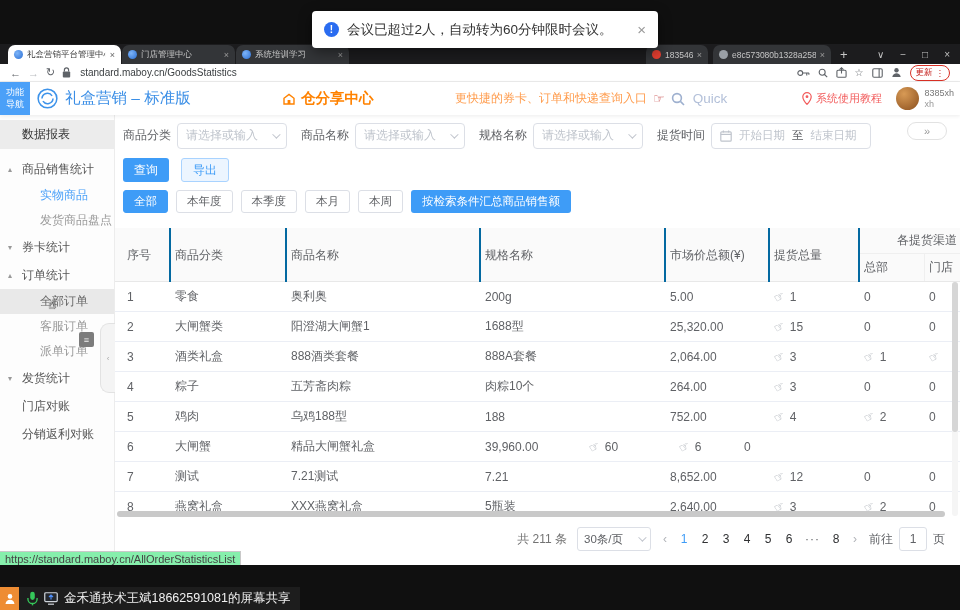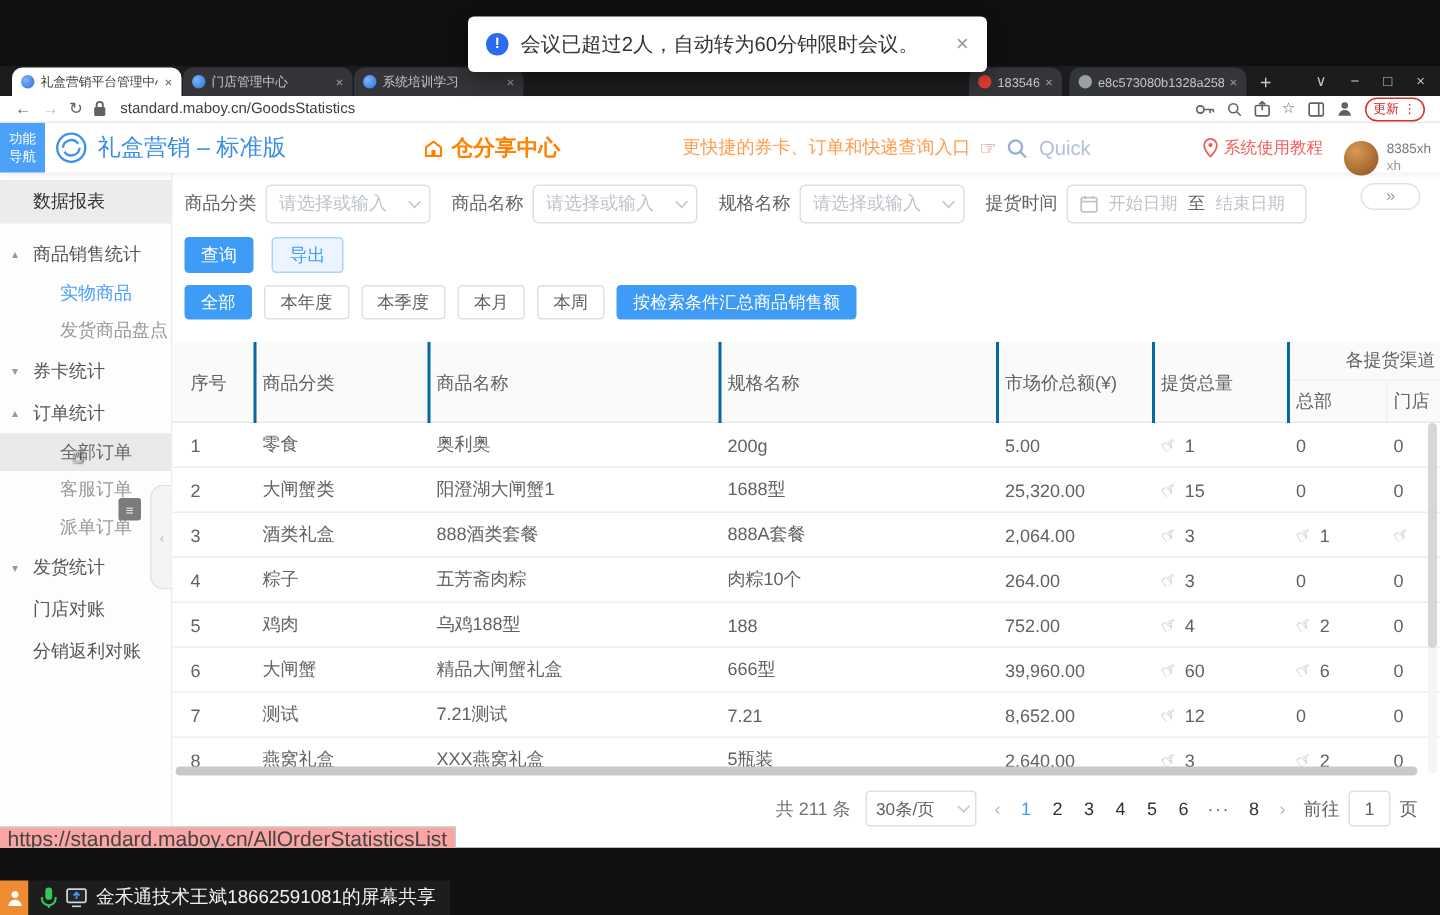--- a/index.html
+++ b/index.html
@@ -45,21 +45,21 @@
 .brand{position:absolute;left:37px;top:0;height:33px;display:flex;align-items:center;gap:7px}
 .brand .bname{font-size:15.5px;font-weight:normal;color:#3a8ee6;white-space:nowrap}
 .sharecenter{position:absolute;left:282px;top:0;height:33px;display:flex;align-items:center;gap:5px}
 .sharecenter .sctext{font-size:14.5px;font-weight:bold;color:#ff8200;white-space:nowrap}
 .promo{position:absolute;left:455px;top:0;height:33px;display:flex;align-items:center;gap:6px}
 .promo .ptext{font-size:12px;color:#ff9c4d;white-space:nowrap}
 .promo .hand2{color:#d06a6a;font-size:13px}
 .promo .quick{font-size:13.5px;color:#b3c0d9;margin-left:2px}
 .tutorial{position:absolute;right:78px;top:0;height:33px;display:flex;align-items:center;gap:4px}
 .tutorial .ttext{font-size:11px;color:#f25c5c;white-space:nowrap}
-.userbox{position:absolute;right:6px;top:12px;height:33px;display:flex;gap:5px}
+.userbox{position:absolute;right:6px;top:0;height:33px;display:flex;align-items:center;gap:5px}
 .avatar{width:23px;height:23px;border-radius:50%;background:radial-gradient(circle at 35% 30%,#d89a55,#8a4f1e);flex:none}
 .unames{display:flex;flex-direction:column;line-height:1.2}
 .unames .u1{font-size:9px;color:#777}
 .unames .u2{font-size:9px;color:#999}
 
 
 .main{position:absolute;left:0;top:71px;width:960px;height:450px;background:#fff;display:flex}
 .sidebar{position:relative;width:115px;height:450px;background:#fdfdfd;border-right:1px solid #ececec;flex:none}
 .sb-title{margin-top:5px;height:29px;background:#ececec;display:flex;align-items:center;padding-left:22px;font-size:12px;font-weight:normal;color:#333}
 .sb-group{height:28px;display:flex;align-items:center;position:relative;font-size:12px;color:#555}
@@ -121,22 +121,22 @@
 .psize span{font-size:11.5px;color:#606266;flex:1;white-space:nowrap}
 .parrow{color:#b0b3b8;font-size:12px;padding:0 2px}
 .pages{display:flex;gap:11px;align-items:center}
 .pg{font-size:12px;color:#303133;min-width:10px;text-align:center}
 .pg.active{color:#3e9cf7}
 .pg.dots{color:#606266;letter-spacing:1px}
 .goto{display:flex;align-items:center;gap:6px;font-size:12px;color:#606266}
 .goto input{width:28px;height:24px;border:1px solid #dcdfe6;border-radius:3px;text-align:center;font-size:12px;color:#606266;outline:none}
 
 
-.statuslink{position:absolute;left:0;top:507px;height:16px;background:#fca5a5;border:1px solid #c9c9c9;border-left:none;
-display:flex;align-items:center;padding:0 5px;font-size:14px;color:#444;white-space:nowrap;z-index:8}
+.statuslink{position:absolute;left:0;top:507px;height:16px;background:#86efac;border:1px solid #c9c9c9;border-left:none;
+display:flex;align-items:center;padding:0 5px;font-size:11px;color:#444;white-space:nowrap;z-index:8}
 
 
 .sharebar{position:absolute;left:0;top:587px;height:23px;display:flex;align-items:stretch;z-index:20}
 .presenter{width:19px;background:#ee8c33;display:flex;align-items:center;justify-content:center;flex:none}
 .sharebody{background:#1d1d1d;display:flex;align-items:center;gap:6px;padding:0 10px 0 8px}
 .sharetext{color:#f0f0f0;font-size:12.5px;white-space:nowrap}
 </style>
 </head>
 <body>
 
@@ -463,21 +463,20 @@
                     <span>2</span>
                   </div>
                   <div class="td c-store">
                     <span>0</span>
                   </div>
                 </div>
                 <div class="trow">
                   <div class="td c-no">6</div>
                   <div class="td c-cat">大闸蟹</div>
                   <div class="td c-name">精品大闸蟹礼盒</div>
-                  <div class="td c-spec">666型</div>
                   <div class="td c-amt">39,960.00</div>
                   <div class="td c-total">
                     <span class="hand">☞</span>
                     <span>60</span>
                   </div>
                   <div class="td c-hq">
                     <span class="hand">☞</span>
                     <span>6</span>
                   </div>
                   <div class="td c-store">

